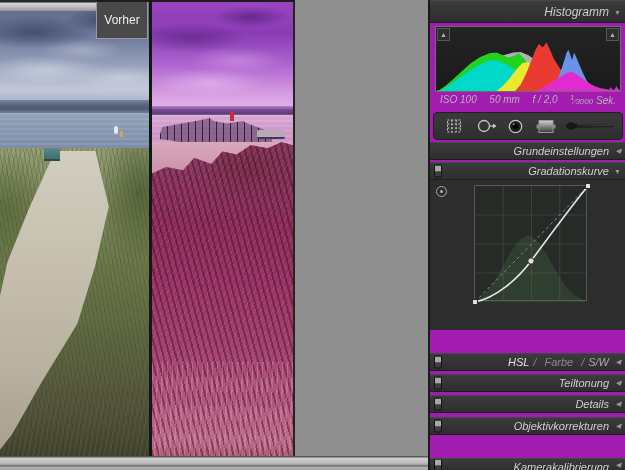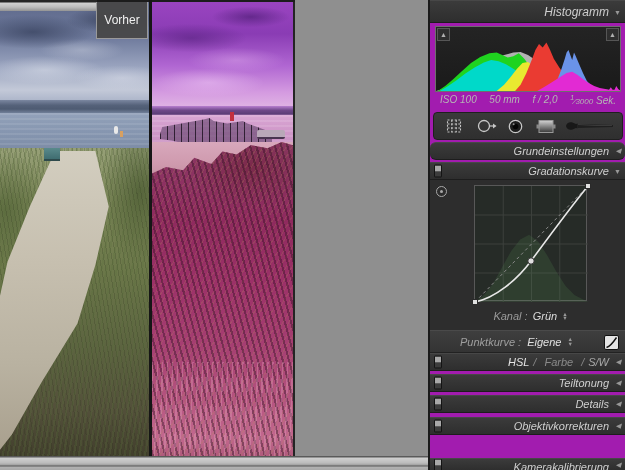--- a/index.html
+++ b/index.html
@@ -108,21 +108,21 @@
   .exif-row { position:absolute; left:5px; top:94px; width:186px; height:14px;
     display:flex; justify-content:space-between; padding:0 5px; font-size:10px; color:#b5b5b5; }
   .frac { font-size:8px; }
   .frac sup { font-size:7px; }
 
   .tool-strip { position:absolute; left:3px; top:112px; width:190px; height:28px;
     border:1px solid #1f1f1f; border-radius:4px; background:linear-gradient(180deg,#3a3a3a,#2f2f2f);
     display:flex; align-items:center; padding-left:12px; }
   .tool { display:flex; align-items:center; justify-content:center; }
 
-  .basic-header { top:142px;border-radius:6px; }
+  .basic-header { top:142px; }
   .curve-header { top:162px; }
   .curve-section { position:absolute; left:0; top:180px; width:100%; height:150px; background:#2d2d2d; }
   .tat-icon { position:absolute; left:6px; top:6px; width:11px; height:11px; border:1px solid #a8a8a8; border-radius:50%; }
   .tat-icon::after { content:""; position:absolute; left:3px; top:3px; width:3px; height:3px; background:#a8a8a8; border-radius:50%; }
   .curve-graph { position:absolute; left:44px; top:5px; width:113px; height:116px;
     border:1px solid #585858; background:#262b27; }
   .curve-graph svg { overflow:visible; }
   .kanal-row { position:absolute; left:44px; top:128px; width:113px; height:16px;
     display:flex; align-items:center; justify-content:center; gap:5px; }
   .kanal-label { color:#9a9a9a; } .kanal-value { color:#dcdcdc; }
@@ -282,43 +282,22 @@
           <polygon id="curve-green-hist" fill="rgba(90,150,90,0.18)" points="0,116 0.0,116.0 9.0,109.0 18.1,97.4 27.1,81.2 36.2,65.0 45.2,53.4 54.2,48.7 63.3,55.7 72.3,69.6 81.4,85.8 90.4,99.8 99.4,109.0 113.0,116.0 113,116"></polygon>
           <line x1="0" y1="116" x2="113" y2="0" stroke="#8a8a8a" stroke-width="1" stroke-dasharray="3 3"></line>
           <path id="curve-line" fill="none" stroke="#e8e8e8" stroke-width="1.6" d="M0,116 C20,112 42,94 56,75 C70,56 95,22 113,0"></path>
           <g id="curve-markers">
               <rect x="-2.5" y="113.5" width="5" height="5" fill="#e0e0e0" stroke="#2a2a2a"></rect>
               <circle cx="56" cy="75" r="3.2" fill="#e0e0e0" stroke="#2a2a2a"></circle>
               <rect x="110.5" y="-2.5" width="5" height="5" fill="#e0e0e0" stroke="#2a2a2a"></rect>
             </g>
         </svg>
       </div>
-      <div class="kanal-row">
-        <span class="kanal-label">Kanal :</span>
-        <span class="kanal-value">Grün</span>
-        <span class="stepper">
-          <span>▲</span>
-          <span>▼</span>
-        </span>
-      </div>
-    </div>
-
-    <div class="pointcurve-row">
-      <span class="pc-label">Punktkurve :</span>
-      <span class="pc-value">Eigene</span>
-      <span class="stepper">
-        <span>▲</span>
-        <span>▼</span>
-      </span>
-      <span class="pc-button">
-        <svg width="13" height="13" viewBox="0 0 13 13">
-            <path d="M1.5,11.5 C5,10.5 8.5,6 11.5,1.5" stroke="#101010" stroke-width="1.4" fill="none"></path>
-          </svg>
-      </span>
-    </div>
+    </div>
+
 
     <div class="pheader hsl-header">
       <span class="switch"></span>
       <span class="hsl-strong">HSL</span>
       <span class="hsl-dim">/</span>
       <span class="hsl-dim">Farbe</span>
       <span class="hsl-dim">/</span>
       <span class="hsl-mid">S/W</span>
       <span class="arrow">◀</span>
     </div>

